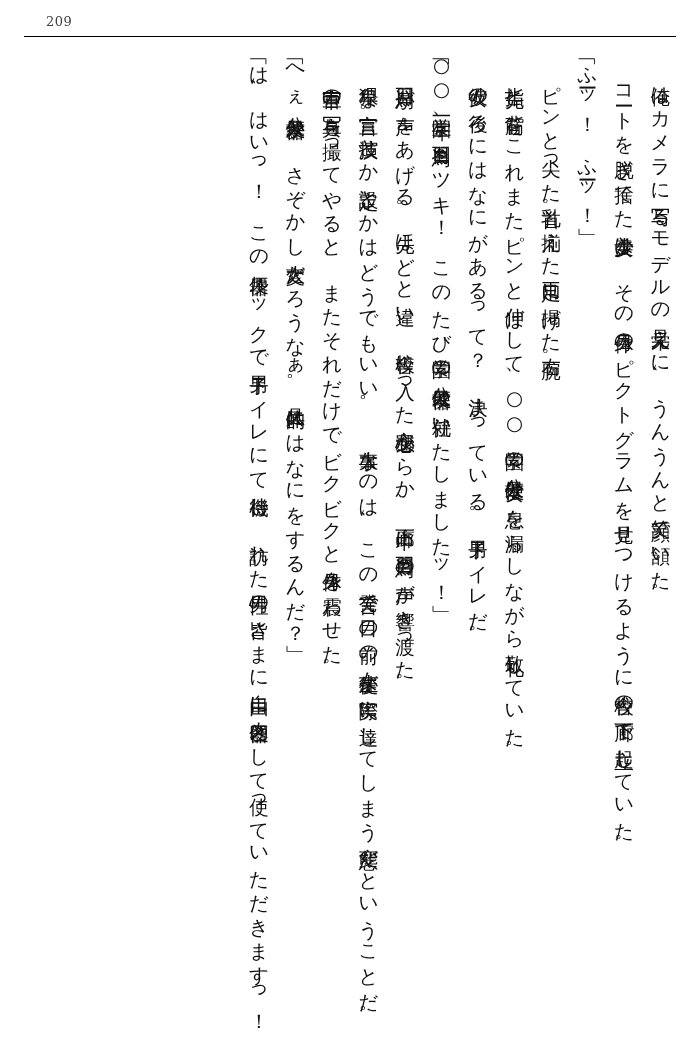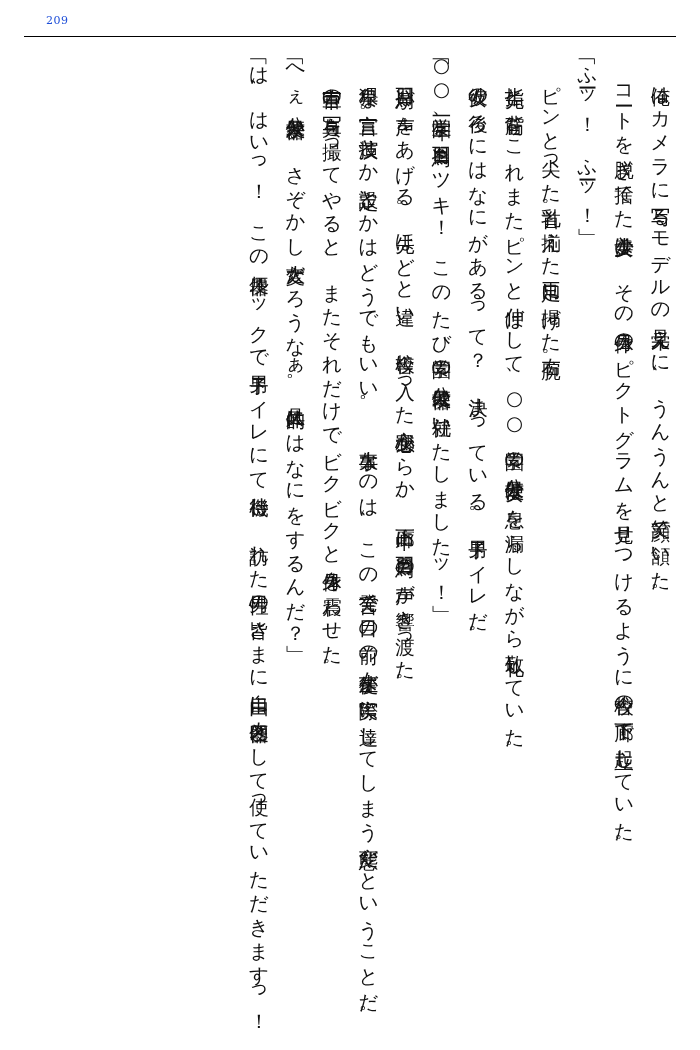--- a/index.html
+++ b/index.html
@@ -19,24 +19,24 @@
     position: absolute;
     left: 0; top: 0;
     width: 700px;
     height: 1050px;
     background: #fff;
   }
   .page-number {
     position: absolute;
     top: 14px;
     left: 46px;
-    font-size: 11px;
+    font-size: 13px;
     font-family: "DejaVu Serif", "Liberation Serif", serif;
     letter-spacing: 0.5px;
-    color: #1d4ed8;
+    color: #404040;
   }
   .rule {
     position: absolute;
     top: 36px;
     left: 24px;
     width: 652px;
     height: 1px;
     background: #000;
   }
   .text-body {

